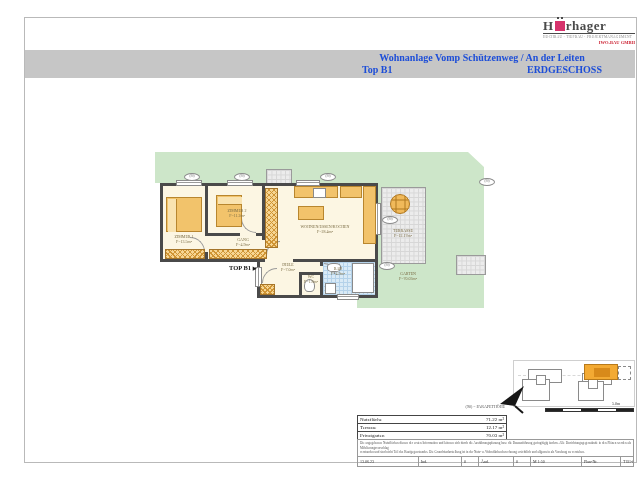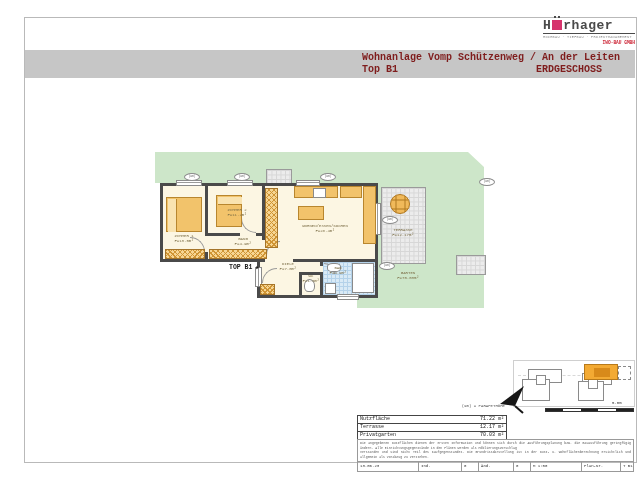--- a/index.html
+++ b/index.html
@@ -1,22 +1,22 @@
 <!DOCTYPE html>
 <html><head>
 <meta charset="utf-8">
 <style>
   html,body{margin:0;padding:0;background:#fff;}
   .page{position:relative;width:640px;height:480px;background:#fff;
-        font-family:Liberation Mono, monospace;overflow:hidden;}
+        font-family:Liberation Serif, serif;overflow:hidden;}
   .abs{position:absolute;}
   .frame{left:24px;top:17px;width:611px;height:444px;border:1px solid #b9b9b9;}
   
   .band{left:25px;top:50px;width:610px;height:28px;background:#c6c6c6;}
-  .hdr{left:362px;top:52px;width:240px;color:#7f1d1d;}
+  .hdr{left:362px;top:52px;width:240px;color:#1d4ed8;}
   .hdr-title{font-size:10px;font-weight:bold;text-align:center;white-space:nowrap;}
   .hdr-row{display:flex;justify-content:space-between;font-size:10px;font-weight:bold;margin-top:1px;}
   
   .logo{left:543px;top:20px;width:92px;}
   .brand{font-size:13px;font-weight:bold;color:#4a4a4a;letter-spacing:.5px;line-height:12px;white-space:nowrap;}
   .logo-sq{display:inline-block;width:10px;height:10px;background:#d6336c;position:relative;margin:0 1px;vertical-align:-1px;}
   .logo-sq::after{content:'';position:absolute;top:-4px;left:2px;width:2px;height:2px;background:#4a4a4a;box-shadow:4px 0 #4a4a4a;}
   .logo-line{border-top:1.5px solid #4a4a4a;margin-top:1px;}
   .tagline{font-size:3.5px;color:#8a8a8a;letter-spacing:.3px;white-space:nowrap;margin-top:1px;}
   .subbrand{font-size:4.5px;color:#cc2233;font-weight:bold;text-align:right;margin-top:1px;}

